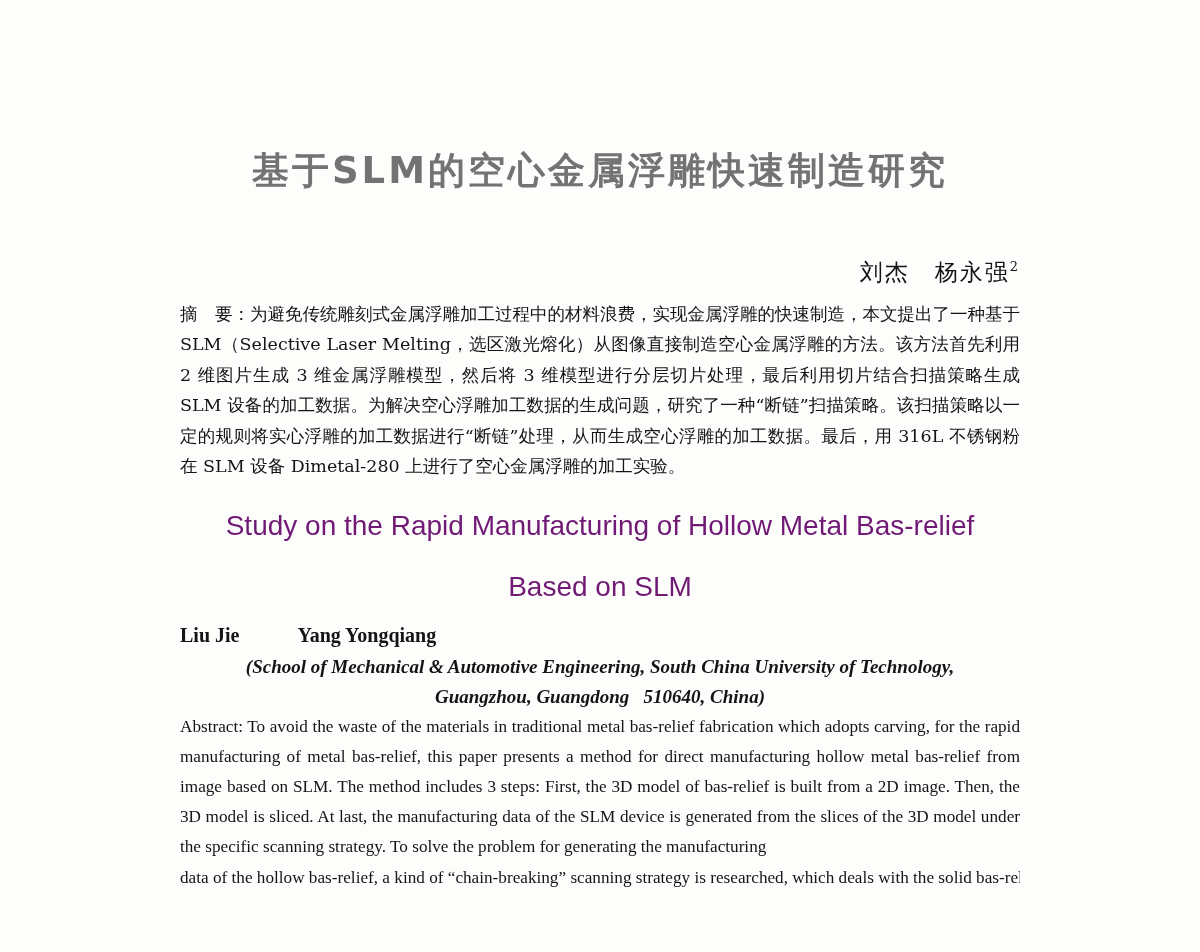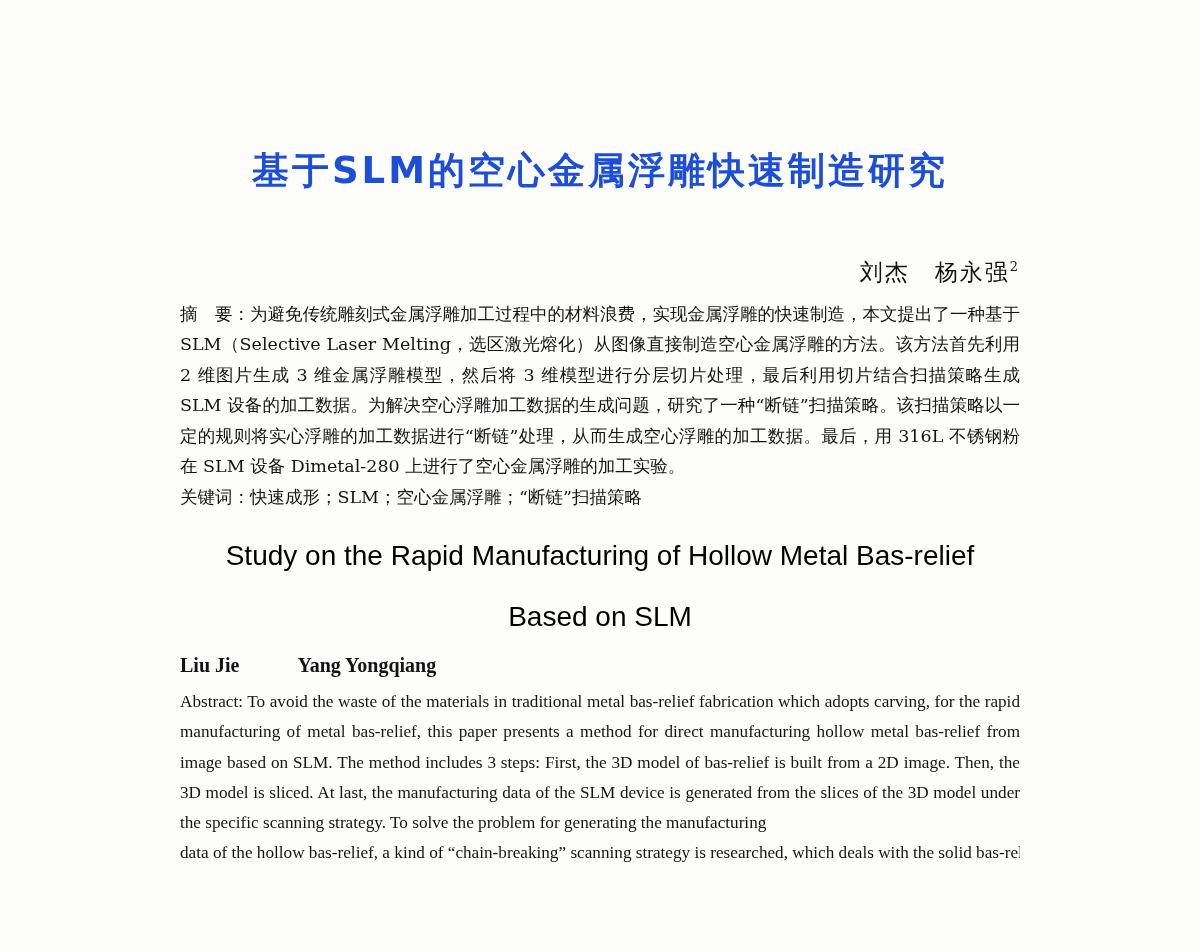--- a/index.html
+++ b/index.html
@@ -17,21 +17,21 @@
   }
 
   
   .cn-title {
     text-align: center;
     font-family: "DejaVu Sans", sans-serif;
     font-weight: 900;
     font-size: 37px;
     letter-spacing: 3px;
     line-height: 50px;
-    color: #1d4ed8;
+    color: #737373;
   }
 
   
   .cn-authors {
     text-align: right;
     margin-top: 56px;
     font-size: 23px;
     letter-spacing: 2px;
     line-height: 30px;
   }
@@ -60,21 +60,21 @@
   .lbl { font-weight: 400; }
 
   
   .en-title {
     margin-top: 24px;
     text-align: center;
     font-family: "Liberation Sans", "DejaVu Sans", sans-serif;
     font-weight: 400;
     font-size: 28px;
     line-height: 40px;
-    color: #000000;
+    color: #701a75;
   }
   .en-title-2 { margin-top: 21px; }
 
   
   .en-authors {
     text-align: left;
     margin-top: 14px;
     font-family: Liberation Serif, serif;
     font-weight: 700;
     font-size: 20px;
@@ -88,21 +88,20 @@
     margin-top: 3px;
     font-family: "Liberation Serif", "DejaVu Serif", serif;
     font-weight: 700;
     font-style: italic;
     font-size: 19px;
     line-height: 30px;
   }
 
   
   .en-abstract {
-    margin-top: 8px;
     font-family: "Liberation Serif", "DejaVu Serif", serif;
     font-size: 17.2px;
     line-height: 30.2px;
     text-align: justify;
   }
   .en-abstract-clip {
     font-family: "Liberation Serif", "DejaVu Serif", serif;
     font-size: 17.2px;
     line-height: 30.2px;
     text-align: justify;
@@ -115,26 +114,29 @@
 
 <div class="page">
 
   <h1 class="cn-title">基于SLM的空心金属浮雕快速制造研究</h1>
 
   <div class="cn-authors"><span>刘杰　杨永强</span><sup>2</sup></div>
 
 
   <p class="cn-abstract"><span class="lbl">摘　要：</span><span>为避免传统雕刻式金属浮雕加工过程中的材料浪费，实现金属浮雕的快速制造，本文提出了一种基于 SLM（Selective Laser Melting，选区激光熔化）从图像直接制造空心金属浮雕的方法。该方法首先利用 2 维图片生成 3 维金属浮雕模型，然后将 3 维模型进行分层切片处理，最后利用切片结合扫描策略生成 SLM 设备的加工数据。为解决空心浮雕加工数据的生成问题，研究了一种“断链”扫描策略。该扫描策略以一定的规则将实心浮雕的加工数据进行“断链”处理，从而生成空心浮雕的加工数据。最后，用 316L 不锈钢粉在 SLM 设备 Dimetal-280 上进行了空心金属浮雕的加工实验。</span></p>
 
-  <p class="cn-keywords"><span class="lbl">关键词：</span><span>快速成形；SLM；空心金属浮雕；“断链”扫描策略</span></p>
 
   <h2 class="en-title">Study on the Rapid Manufacturing of Hollow Metal Bas-relief</h2>
 
   <h2 class="en-title en-title-2">Based on SLM</h2>
 
   <div class="en-authors"><span>Liu Jie</span><span class="name-gap"></span><span>Yang Yongqiang</span></div>
 
+  <div class="en-affil">
+    <div>(School of Mechanical &amp; Automotive Engineering, South China University of Technology,</div>
+    <div>Guangzhou, Guangdong&nbsp;&nbsp;&nbsp;510640, China)</div>
+  </div>
 
   <p class="en-abstract"><span class="lbl">Abstract:</span><span> To avoid the waste of the materials in traditional metal bas-relief fabrication which adopts carving, for the rapid manufacturing of metal bas-relief, this paper presents a method for direct manufacturing hollow metal bas-relief from image based on SLM. The method includes 3 steps: First, the 3D model of bas-relief is built from a 2D image. Then, the 3D model is sliced. At last, the manufacturing data of the SLM device is generated from the slices of the 3D model under the specific scanning strategy. To solve the problem for generating the manufacturing</span></p>
 
   <p class="en-abstract-clip">data of the hollow bas-relief, a kind of “chain-breaking” scanning strategy is researched, which deals with the solid bas-relief</p>
 
 </div>
 
 </body></html>

